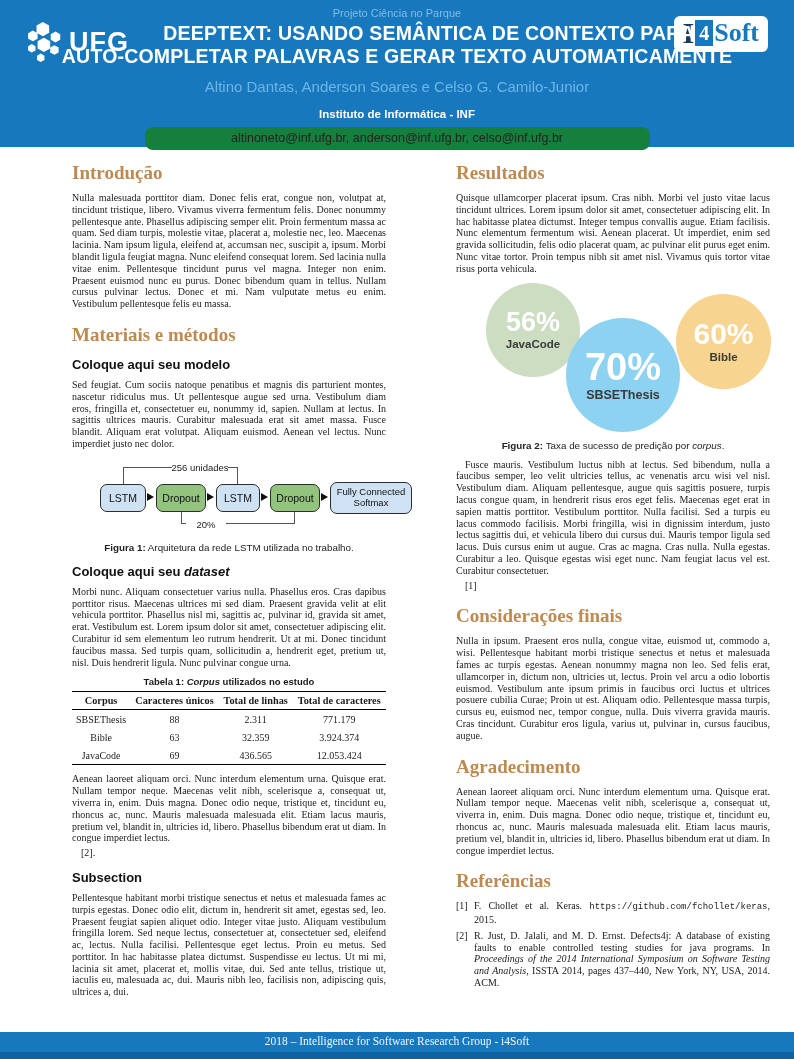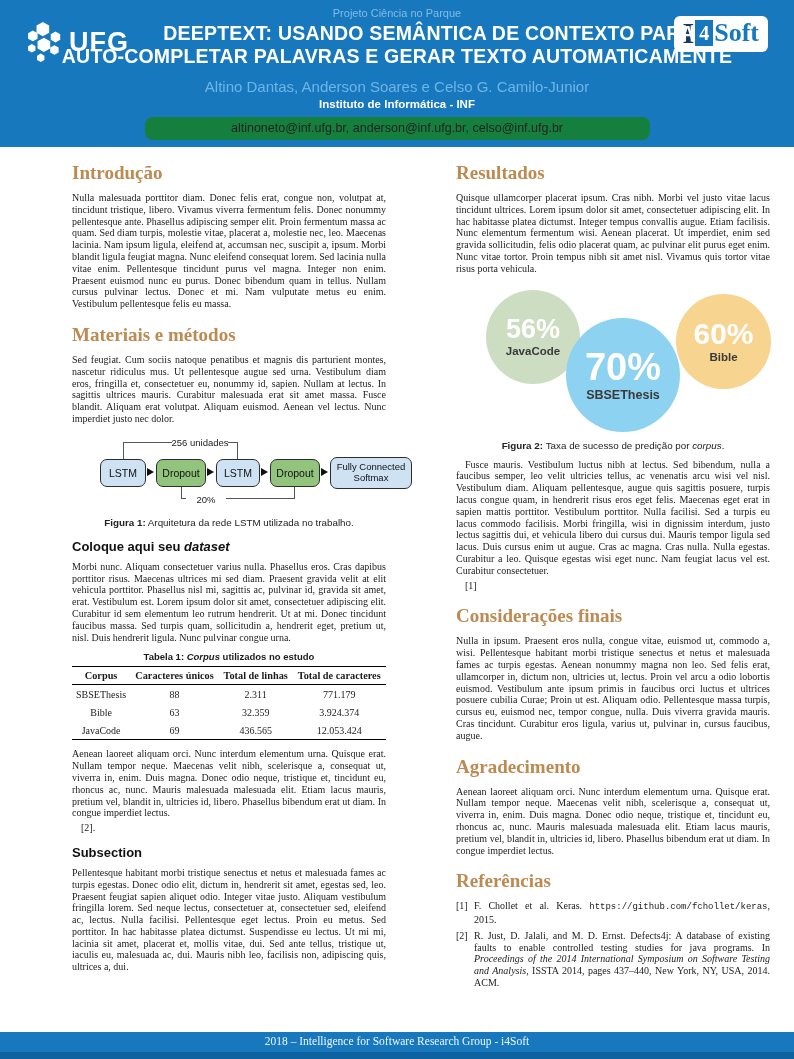--- a/index.html
+++ b/index.html
@@ -15,21 +15,21 @@
   .ufg-logo { position:absolute; left:28px; top:22px; display:flex; align-items:center; gap:5px; }
   .ufg-text { font-family:"Liberation Sans",sans-serif; font-weight:bold; font-size:27px; letter-spacing:1px; color:#fff; }
   .i4-logo { position:absolute; right:26px; top:16px; background:#fff; border-radius:6px;
              padding:2px 9px 4px; display:flex; align-items:center; font-family:"Liberation Serif",serif; }
   .i4-i { color:#163a66; font-size:30px; font-weight:bold; line-height:1; }
   .i4-4 { background:#1878be; color:#fff; font-size:20px; font-weight:bold; padding:1px 4px; margin:0 1px; line-height:1.2; }
   .i4-soft { color:#1878be; font-size:26px; font-weight:bold; line-height:1; }
   .hdr-title { font-family:"Liberation Sans",sans-serif; font-weight:bold; font-size:19.5px; line-height:1.2; letter-spacing:0.2px; }
   .hdr-title.l1 { margin-top:3px; transform:translateX(32px); }
   .hdr-authors { margin-top:9px; font-family:"Liberation Sans",sans-serif; font-size:15px; color:#6db6e6; }
-  .hdr-inst { margin-top:3px; font-family:"Liberation Sans",sans-serif; font-weight:bold; font-size:11.5px; color:#fff; }
+  .hdr-inst { margin-top:13px; font-family:"Liberation Sans",sans-serif; font-weight:bold; font-size:11.5px; color:#fff; }
   .hdr-emails { margin:7px auto 0; width:505px; background:#15803d; border-radius:8px; padding:4px 0 5px;
                 font-family:"Liberation Sans",sans-serif; font-size:12.5px; color:#222; }
   
   .cols { display:flex; gap:22px; padding:2px 24px 0; }
   .col { flex:1; min-width:0;margin-left:48px; }
   h2.sec { font-family:"Liberation Serif",serif; font-size:19px; font-weight:bold; color:#bd8a51; margin:14px 0 8px; }
   h2.sec.first { margin-top:13px; }
   h3.sub { font-family:"Liberation Sans",sans-serif; font-size:13px; font-weight:bold; color:#111; margin:11px 0 7px; }
   p.body { font-size:10px; line-height:11.8px; text-align:justify; margin:0 0 7px; }
   p.cite { font-size:10px; line-height:11.8px; margin:-4px 0 6px; text-indent:9px; }
@@ -61,21 +61,21 @@
   table.tbl { width:100%; border-collapse:collapse; font-family:"Liberation Serif",serif; font-size:10px; margin-bottom:8px; }
   table.tbl th { font-size:10.3px; font-weight:bold; padding:3px 2px; border-top:1.4px solid #000; border-bottom:1px solid #000; text-align:center; }
   table.tbl td { padding:3.5px 2px; text-align:center; }
   table.tbl tr:last-child td { border-bottom:1.4px solid #000; }
   
   .fig2 { position:relative; height:152px; margin:6px 0 0; }
   .bub { position:absolute; border-radius:50%; display:flex; flex-direction:column; align-items:center; justify-content:center;
          font-family:"Liberation Sans",sans-serif; }
   .bub .pct { color:#fff; font-weight:bold; line-height:1; }
   .bub .blab { color:#3a3a3a; font-weight:bold; font-size:11.5px; margin-top:2px; }
-  .bub-green  { left:30px;  top:8px;  width:94px;  height:94px;  background:#ccddc2; z-index:1; }
+  .bub-green  { left:30px;  top:1px;  width:94px;  height:94px;  background:#ccddc2; z-index:1; }
   .bub-green .pct { font-size:27px; }
   .bub-blue   { left:110px; top:36px; width:114px; height:114px; background:#8dd3f1; z-index:2; }
   .bub-blue .pct { font-size:38px; }
   .bub-blue .blab { font-size:12.5px; }
   .bub-orange { left:220px; top:12px; width:95px;  height:95px;  background:#f7d490; z-index:1; }
   .bub-orange .pct { font-size:30px; }
   
   .ref { display:flex; font-size:10px; line-height:11.8px; margin-bottom:4px; }
   .ref-num { width:18px; flex:none; }
   .ref-body { flex:1; text-align:justify; }
@@ -123,20 +123,21 @@
     </div>
   </header>
 
   <main class="cols">
 
     <section class="col">
       <h2 class="sec first">Introdução</h2>
       <p class="body">Nulla malesuada porttitor diam. Donec felis erat, congue non, volutpat at, tincidunt tristique, libero. Vivamus viverra fermentum felis. Donec nonummy pellentesque ante. Phasellus adipiscing semper elit. Proin fermentum massa ac quam. Sed diam turpis, molestie vitae, placerat a, molestie nec, leo. Maecenas lacinia. Nam ipsum ligula, eleifend at, accumsan nec, suscipit a, ipsum. Morbi blandit ligula feugiat magna. Nunc eleifend consequat lorem. Sed lacinia nulla vitae enim. Pellentesque tincidunt purus vel magna. Integer non enim. Praesent euismod nunc eu purus. Donec bibendum quam in tellus. Nullam cursus pulvinar lectus. Donec et mi. Nam vulputate metus eu enim. Vestibulum pellentesque felis eu massa.</p>
 
       <h2 class="sec">Materiais e métodos</h2>
+      <h3 class="sub">Coloque aqui seu modelo</h3>
       <p class="body">Sed feugiat. Cum sociis natoque penatibus et magnis dis parturient montes, nascetur ridiculus mus. Ut pellentesque augue sed urna. Vestibulum diam eros, fringilla et, consectetuer eu, nonummy id, sapien. Nullam at lectus. In sagittis ultrices mauris. Curabitur malesuada erat sit amet massa. Fusce blandit. Aliquam erat volutpat. Aliquam euismod. Aenean vel lectus. Nunc imperdiet justo nec dolor.</p>
 
       <div class="fig1">
         <div class="fig1-lbl lbl-top">256 unidades</div>
         <div class="tb-l"></div>
         <div class="tb-r"></div>
         <div class="nbox b1">LSTM</div>
         <div class="arr a1"></div>
         <div class="nbox green b2">Dropout</div>
         <div class="arr a2"></div>

